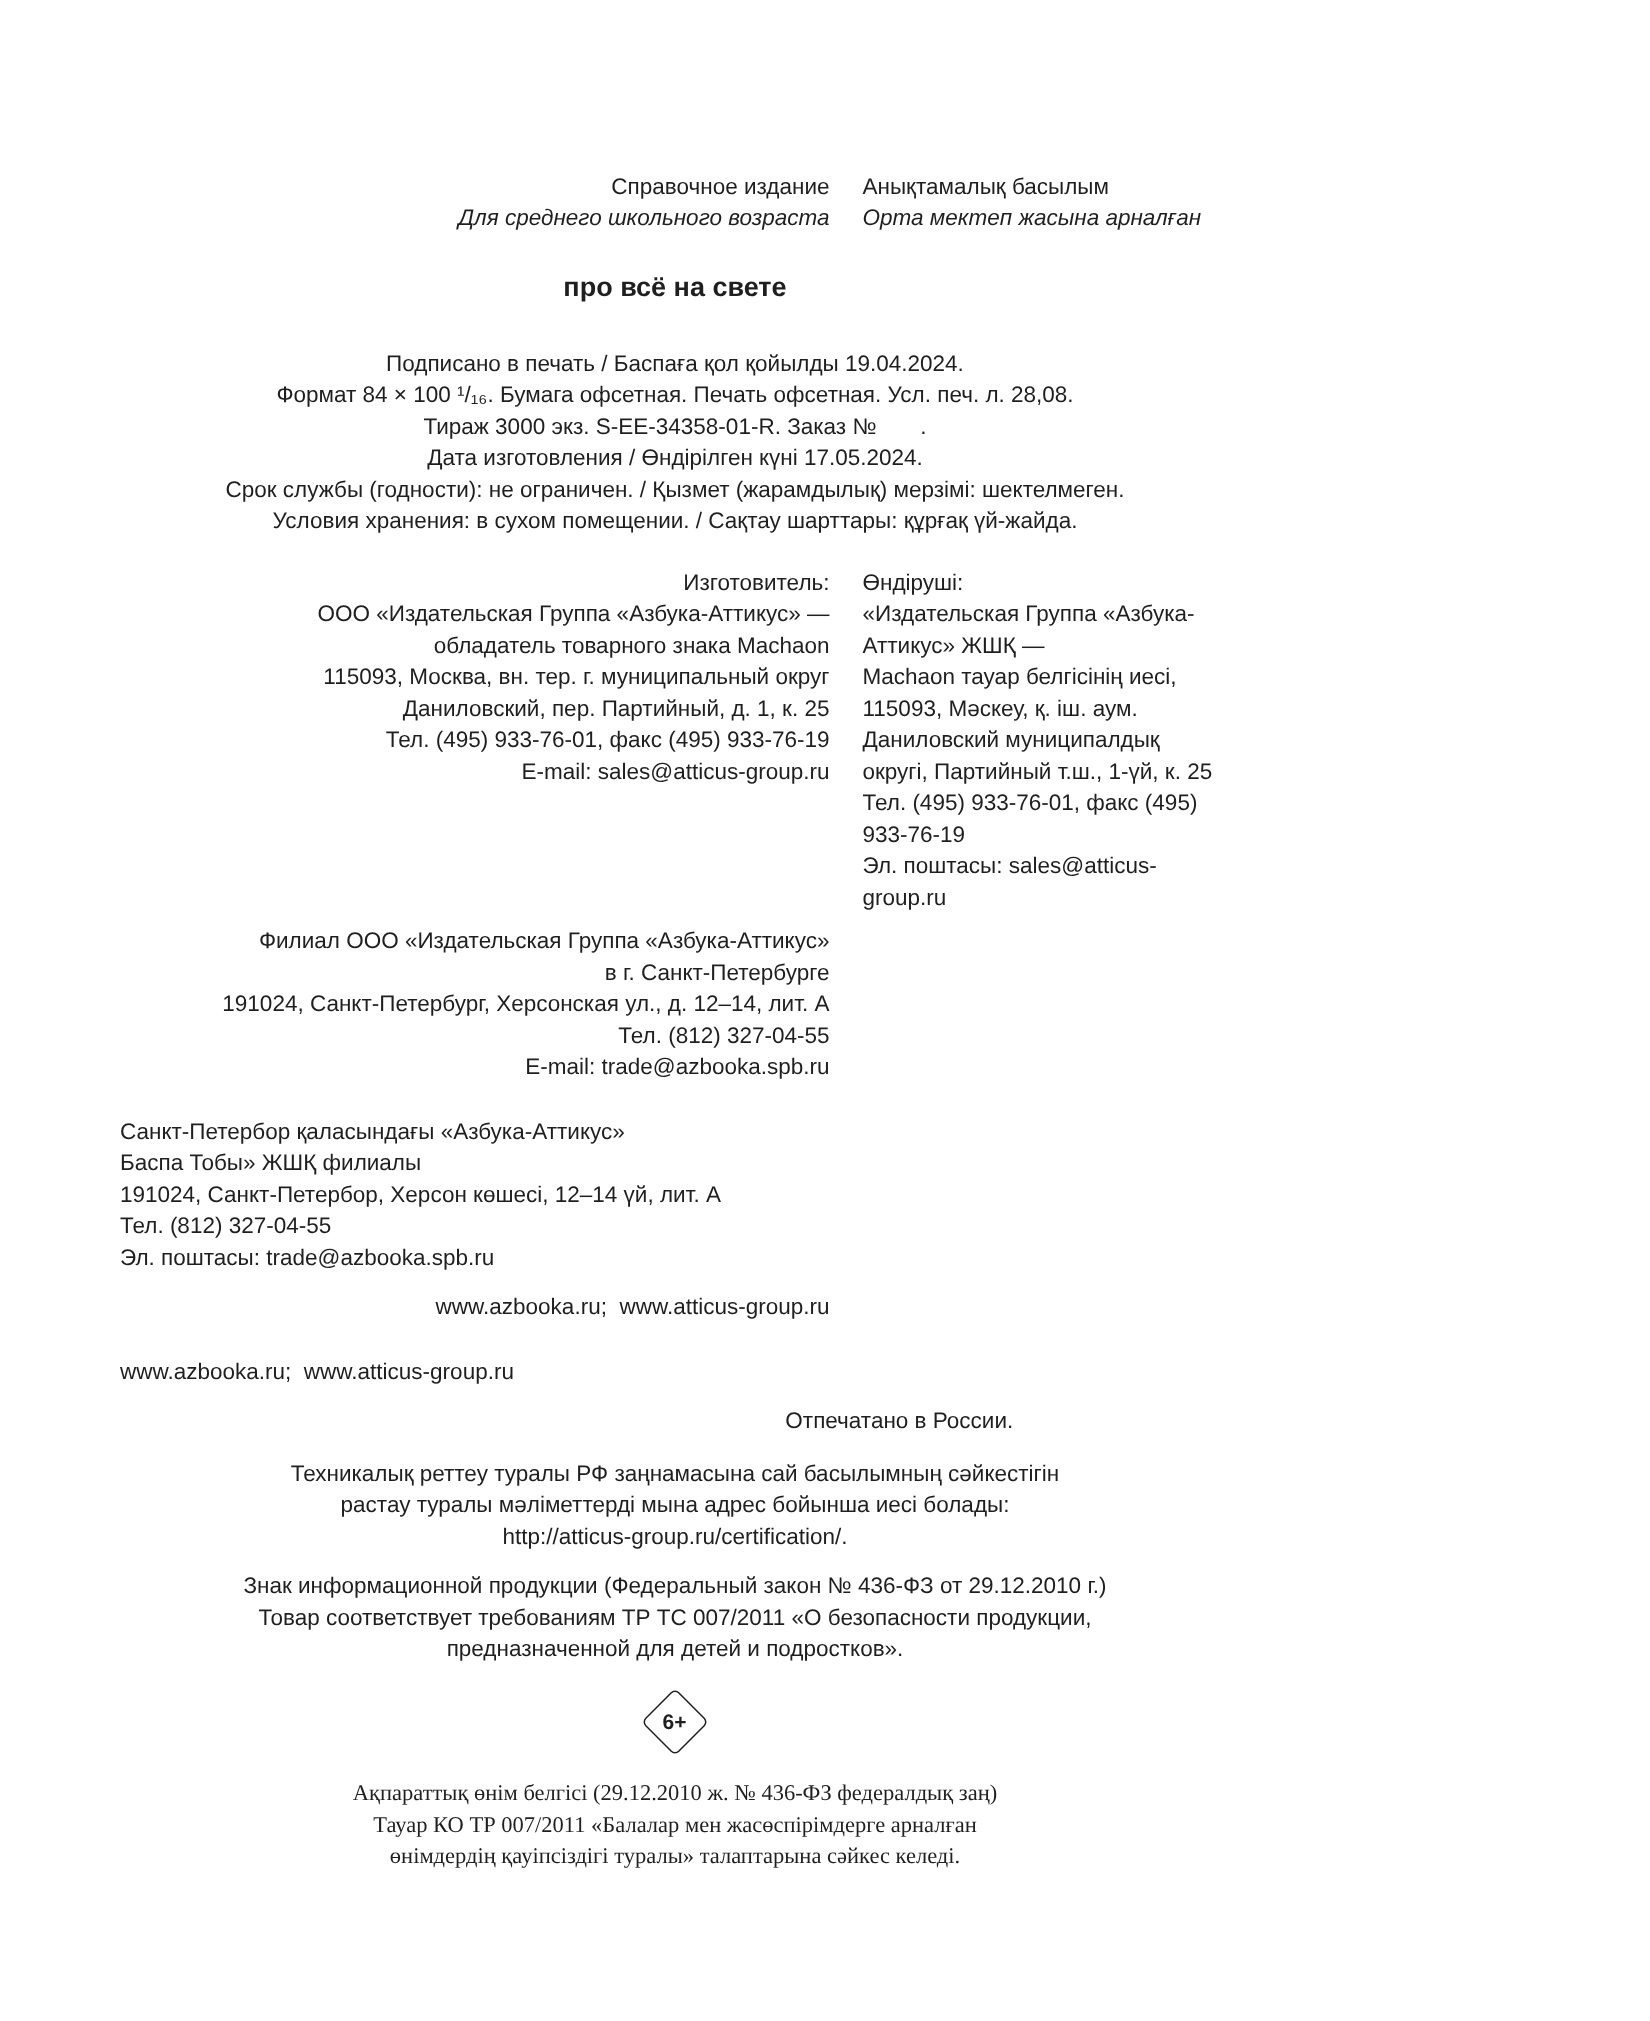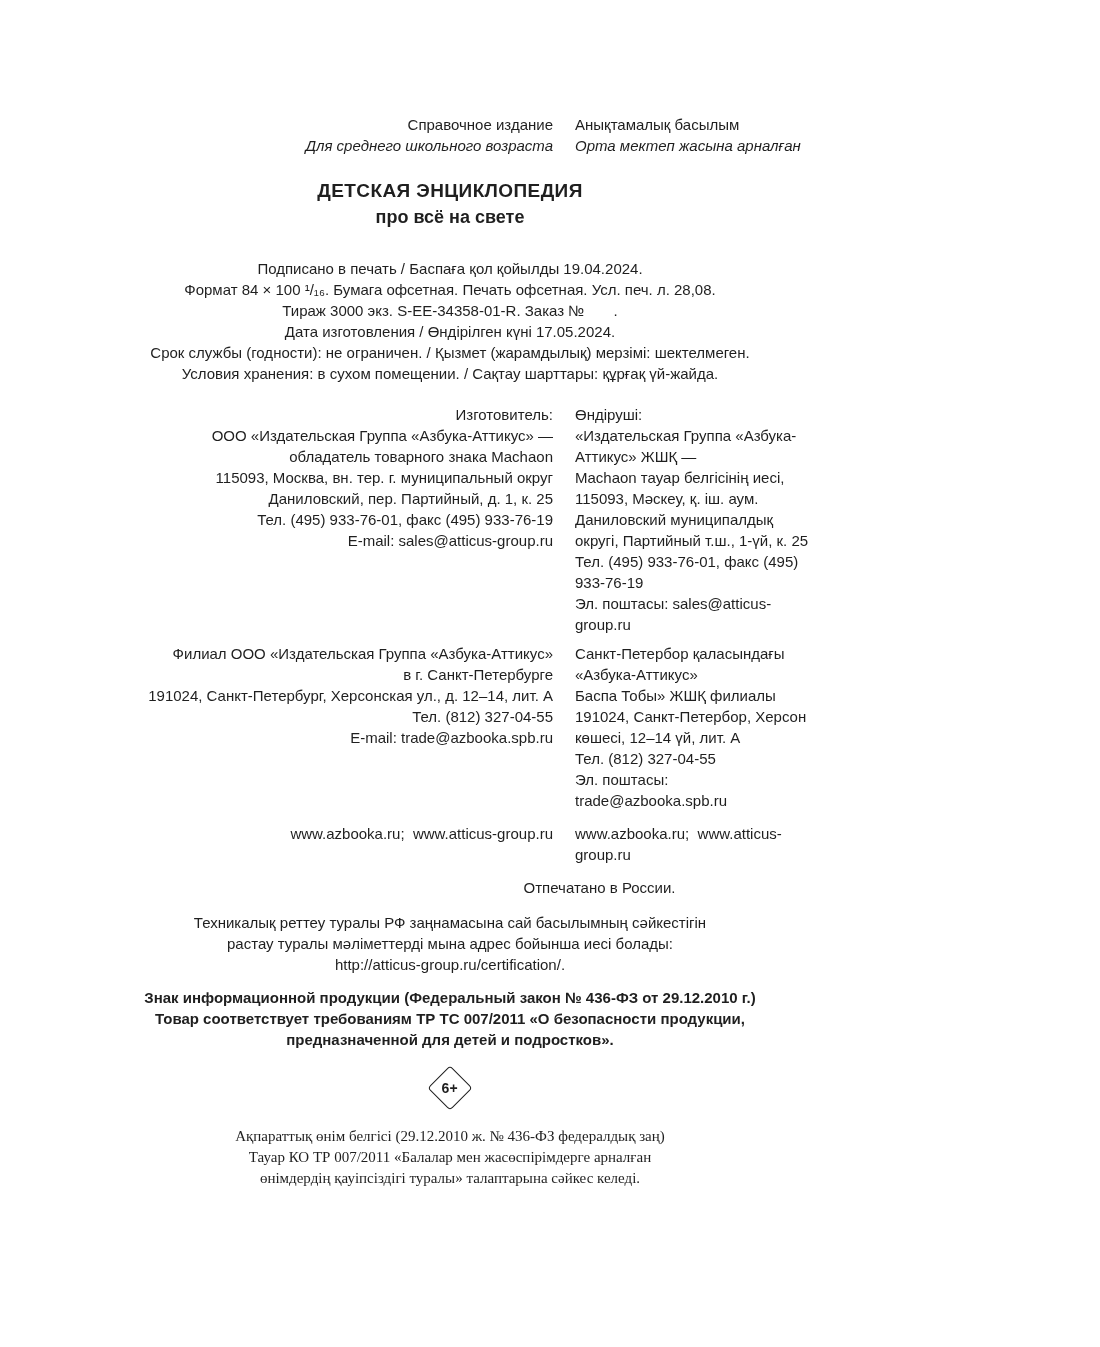--- a/index.html
+++ b/index.html
@@ -38,25 +38,25 @@
   }
   .book-subtitle {
     font-size: 18px;
     font-weight: bold;
     line-height: 26px;
   }
 
   .print-info { margin-top: 28px; }
   .volume { margin-top: 16px; }
   .producer-row { margin-top: 20px; }
-  .branch-row { margin-top: 8px; }
-  .websites-row { margin-top: 12px; }
+  .branch-row { margin-top: 8px; flex-direction: column; }
+  .websites-row { margin-top: 12px; flex-direction: column; }
   .printed-row { margin-top: 12px; justify-content: center; }
   .cert-note { margin-top: 14px; }
-  .sign-note-ru { margin-top: 12px; font-weight: bold; }
+  .sign-note-ru { margin-top: 12px; }
   .sign-note-kz { margin-top: 14px; font-family: Liberation Serif, serif; }
 
   .badge-wrap {
     margin-top: 14px;
     display: flex;
     justify-content: center;
   }
   .age-diamond {
     width: 32px;
     height: 32px;
@@ -86,21 +86,20 @@
       <div class="italic">Для среднего школьного возраста</div>
     </div>
     <div class="col-gap"></div>
     <div class="col-r">
       <div>Анықтамалық басылым</div>
       <div class="italic">Орта мектеп жасына арналған</div>
     </div>
   </div>
 
   <div class="title-block">
-    <div class="book-title">ДЕТСКАЯ ЭНЦИКЛОПЕДИЯ</div>
     <div class="book-subtitle">про всё на свете</div>
   </div>
 
   <div class="print-info pre center">Подписано в печать / Баспаға қол қойылды 19.04.2024.
 Формат 84 × 100 ¹/₁₆. Бумага офсетная. Печать офсетная. Усл. печ. л. 28,08.
 Тираж 3000 экз. S-EE-34358-01-R. Заказ №&nbsp;&nbsp;&nbsp;&nbsp;&nbsp;&nbsp;&nbsp;.
 Дата изготовления / Өндірілген күні 17.05.2024.
 Срок службы (годности): не ограничен. / Қызмет (жарамдылық) мерзімі: шектелмеген.
 Условия хранения: в сухом помещении. / Сақтау шарттары: құрғақ үй-жайда.</div>
 

